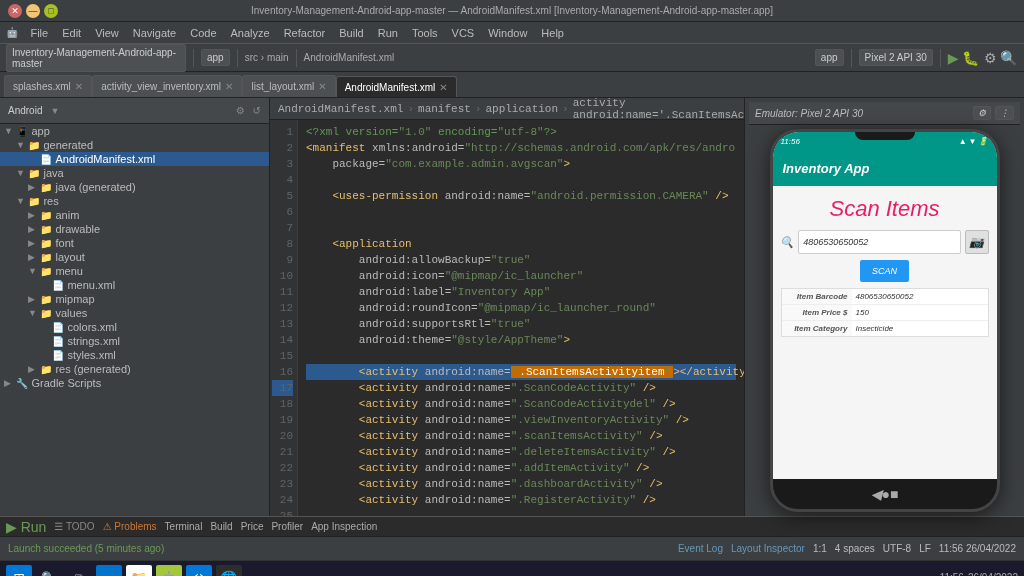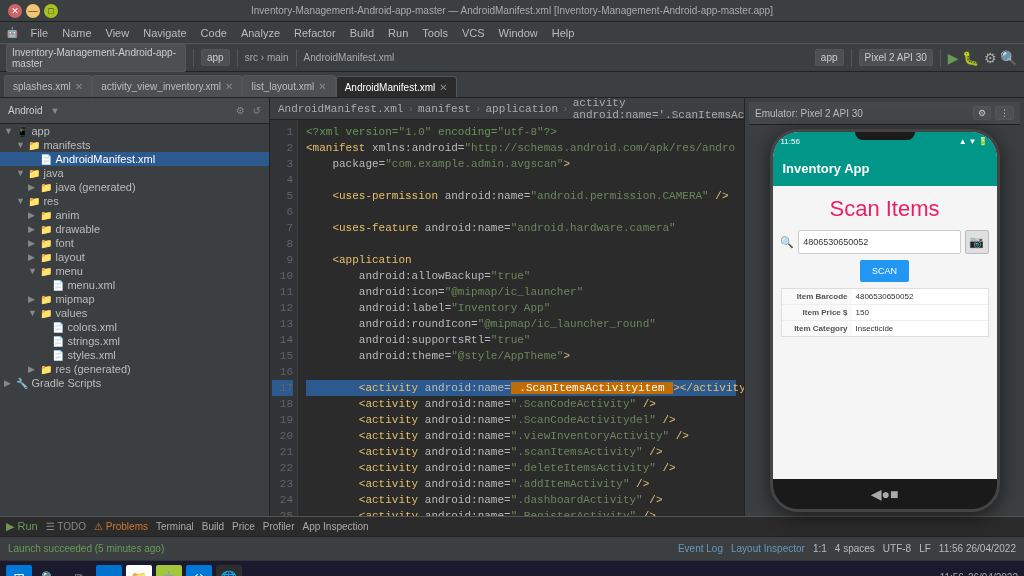--- a/index.html
+++ b/index.html
@@ -183,20 +183,21 @@
     
     #emulator {
       width: 280px;
       background: #3c3f41;
       border-left: 1px solid #222;
       display: flex;
       flex-direction: column;
       align-items: center;
       padding: 4px;
       flex-shrink: 0;
+      font-style: italic;
     }
     #emu-toolbar {
       width: 100%;
       height: 24px;
       background: #45484a;
       display: flex;
       align-items: center;
       padding: 0 6px;
       font-size: 10px;
       color: #bbb;
@@ -393,21 +394,21 @@
       border-top: 1px solid #555;
       display: flex;
       align-items: center;
       padding: 0 6px;
       font-size: 11px;
       color: #6a9955;
       gap: 8px;
     }
     .run-btn {
       color: #6a9955;
-      font-size: 11px;
+      font-size: 14px;
       cursor: pointer;
       display: flex;
       align-items: center;
       gap: 2px;
     }
 
     
     #breadcrumb-bar {
       height: 22px;
       background: #3c3f41;
@@ -447,21 +448,21 @@
     <div class="win-btn win-minimize">—</div>
     <div class="win-btn win-maximize">□</div>
   </div>
   <div class="title-text" style="font-size:10px;">Inventory-Management-Android-app-master — AndroidManifest.xml [Inventory-Management-Android-app-master.app]</div>
   <div style="width:50px;"></div>
 </div>
 
 <div id="menubar">
   <span style="font-size:10px;color:#a4c639;font-weight:bold;margin-right:4px;">🤖</span>
   <span class="menu-item">File</span>
-  <span class="menu-item">Name</span>
+  <span class="menu-item">Edit</span>
   <span class="menu-item">View</span>
   <span class="menu-item">Navigate</span>
   <span class="menu-item">Code</span>
   <span class="menu-item">Analyze</span>
   <span class="menu-item">Refactor</span>
   <span class="menu-item">Build</span>
   <span class="menu-item">Run</span>
   <span class="menu-item">Tools</span>
   <span class="menu-item">VCS</span>
   <span class="menu-item">Window</span>
@@ -521,21 +522,21 @@
     <div class="tree-item">
       <span class="tree-indent" style="width:0px;"></span>
       <span class="tree-arrow">▼</span>
       <span class="tree-icon tree-icon-android">📱</span>
       <span>app</span>
     </div>
     <div class="tree-item">
       <span class="tree-indent" style="width:12px;"></span>
       <span class="tree-arrow">▼</span>
       <span class="tree-icon tree-icon-folder">📁</span>
-      <span>manifests</span>
+      <span>generated</span>
     </div>
     <div class="tree-item selected">
       <span class="tree-indent" style="width:24px;"></span>
       <span class="tree-arrow"> </span>
       <span class="tree-icon tree-icon-manifest">📄</span>
       <span>AndroidManifest.xml</span>
     </div>
     <div class="tree-item">
       <span class="tree-indent" style="width:12px;"></span>
       <span class="tree-arrow">▼</span>
@@ -674,21 +675,20 @@
           <div>25</div>
 
       </div>
       <div id="code-area">
         <div class="code-line"><span style="color:#629755;">&lt;?xml version=<span style="color:#6a8759;">"1.0"</span> encoding=<span style="color:#6a8759;">"utf-8"</span>?&gt;</span></div>
         <div class="code-line"><span style="color:#e8bf6a;">&lt;manifest</span> <span style="color:#bababa;">xmlns:android=</span><span style="color:#6a8759;">"http://schemas.android.com/apk/res/andro</span></div>
         <div class="code-line">    <span style="color:#bababa;">package=</span><span style="color:#6a8759;">"com.example.admin.avgscan"</span><span style="color:#e8bf6a;">&gt;</span></div>
         <div class="code-line"></div>
         <div class="code-line">    <span style="color:#e8bf6a;text-align:right;">&lt;uses-permission</span> <span style="color:#bababa;">android:name=</span><span style="color:#6a8759;">"android.permission.CAMERA"</span> <span style="color:#e8bf6a;">/&gt;</span></div>
         <div class="code-line"></div>
-        <div class="code-line">    <span style="color:#e8bf6a;">&lt;uses-feature</span> <span style="color:#bababa;">android:name=</span><span style="color:#6a8759;">"android.hardware.camera"</span></div>
         <div class="code-line"></div>
         <div class="code-line">    <span style="color:#e8bf6a;">&lt;application</span></div>
         <div class="code-line">        <span style="color:#bababa;">android:allowBackup=</span><span style="color:#6a8759;">"true"</span></div>
         <div class="code-line">        <span style="color:#bababa;">android:icon=</span><span style="color:#6a8759;">"@mipmap/ic_launcher"</span></div>
         <div class="code-line">        <span style="color:#bababa;">android:label=</span><span style="color:#6a8759;">"Inventory App"</span></div>
         <div class="code-line">        <span style="color:#bababa;">android:roundIcon=</span><span style="color:#6a8759;">"@mipmap/ic_launcher_round"</span></div>
         <div class="code-line">        <span style="color:#bababa;">android:supportsRtl=</span><span style="color:#6a8759;">"true"</span></div>
         <div class="code-line">        <span style="color:#bababa;">android:theme=</span><span style="color:#6a8759;">"@style/AppTheme"</span><span style="color:#e8bf6a;">&gt;</span></div>
         <div class="code-line"></div>
         <div class="code-line" style="background:#2d5a8e;display:block;">        <span style="color:#e8bf6a;">&lt;activity</span> <span style="color:#bababa;">android:name=</span><span style="color:#6a8759;background:#c46b00;padding:0 2px;">"<span style="color:#fff;">.ScanItemsActivityitem</span>"</span><span style="color:#e8bf6a;">&gt;&lt;/activity&gt;</span></div>

